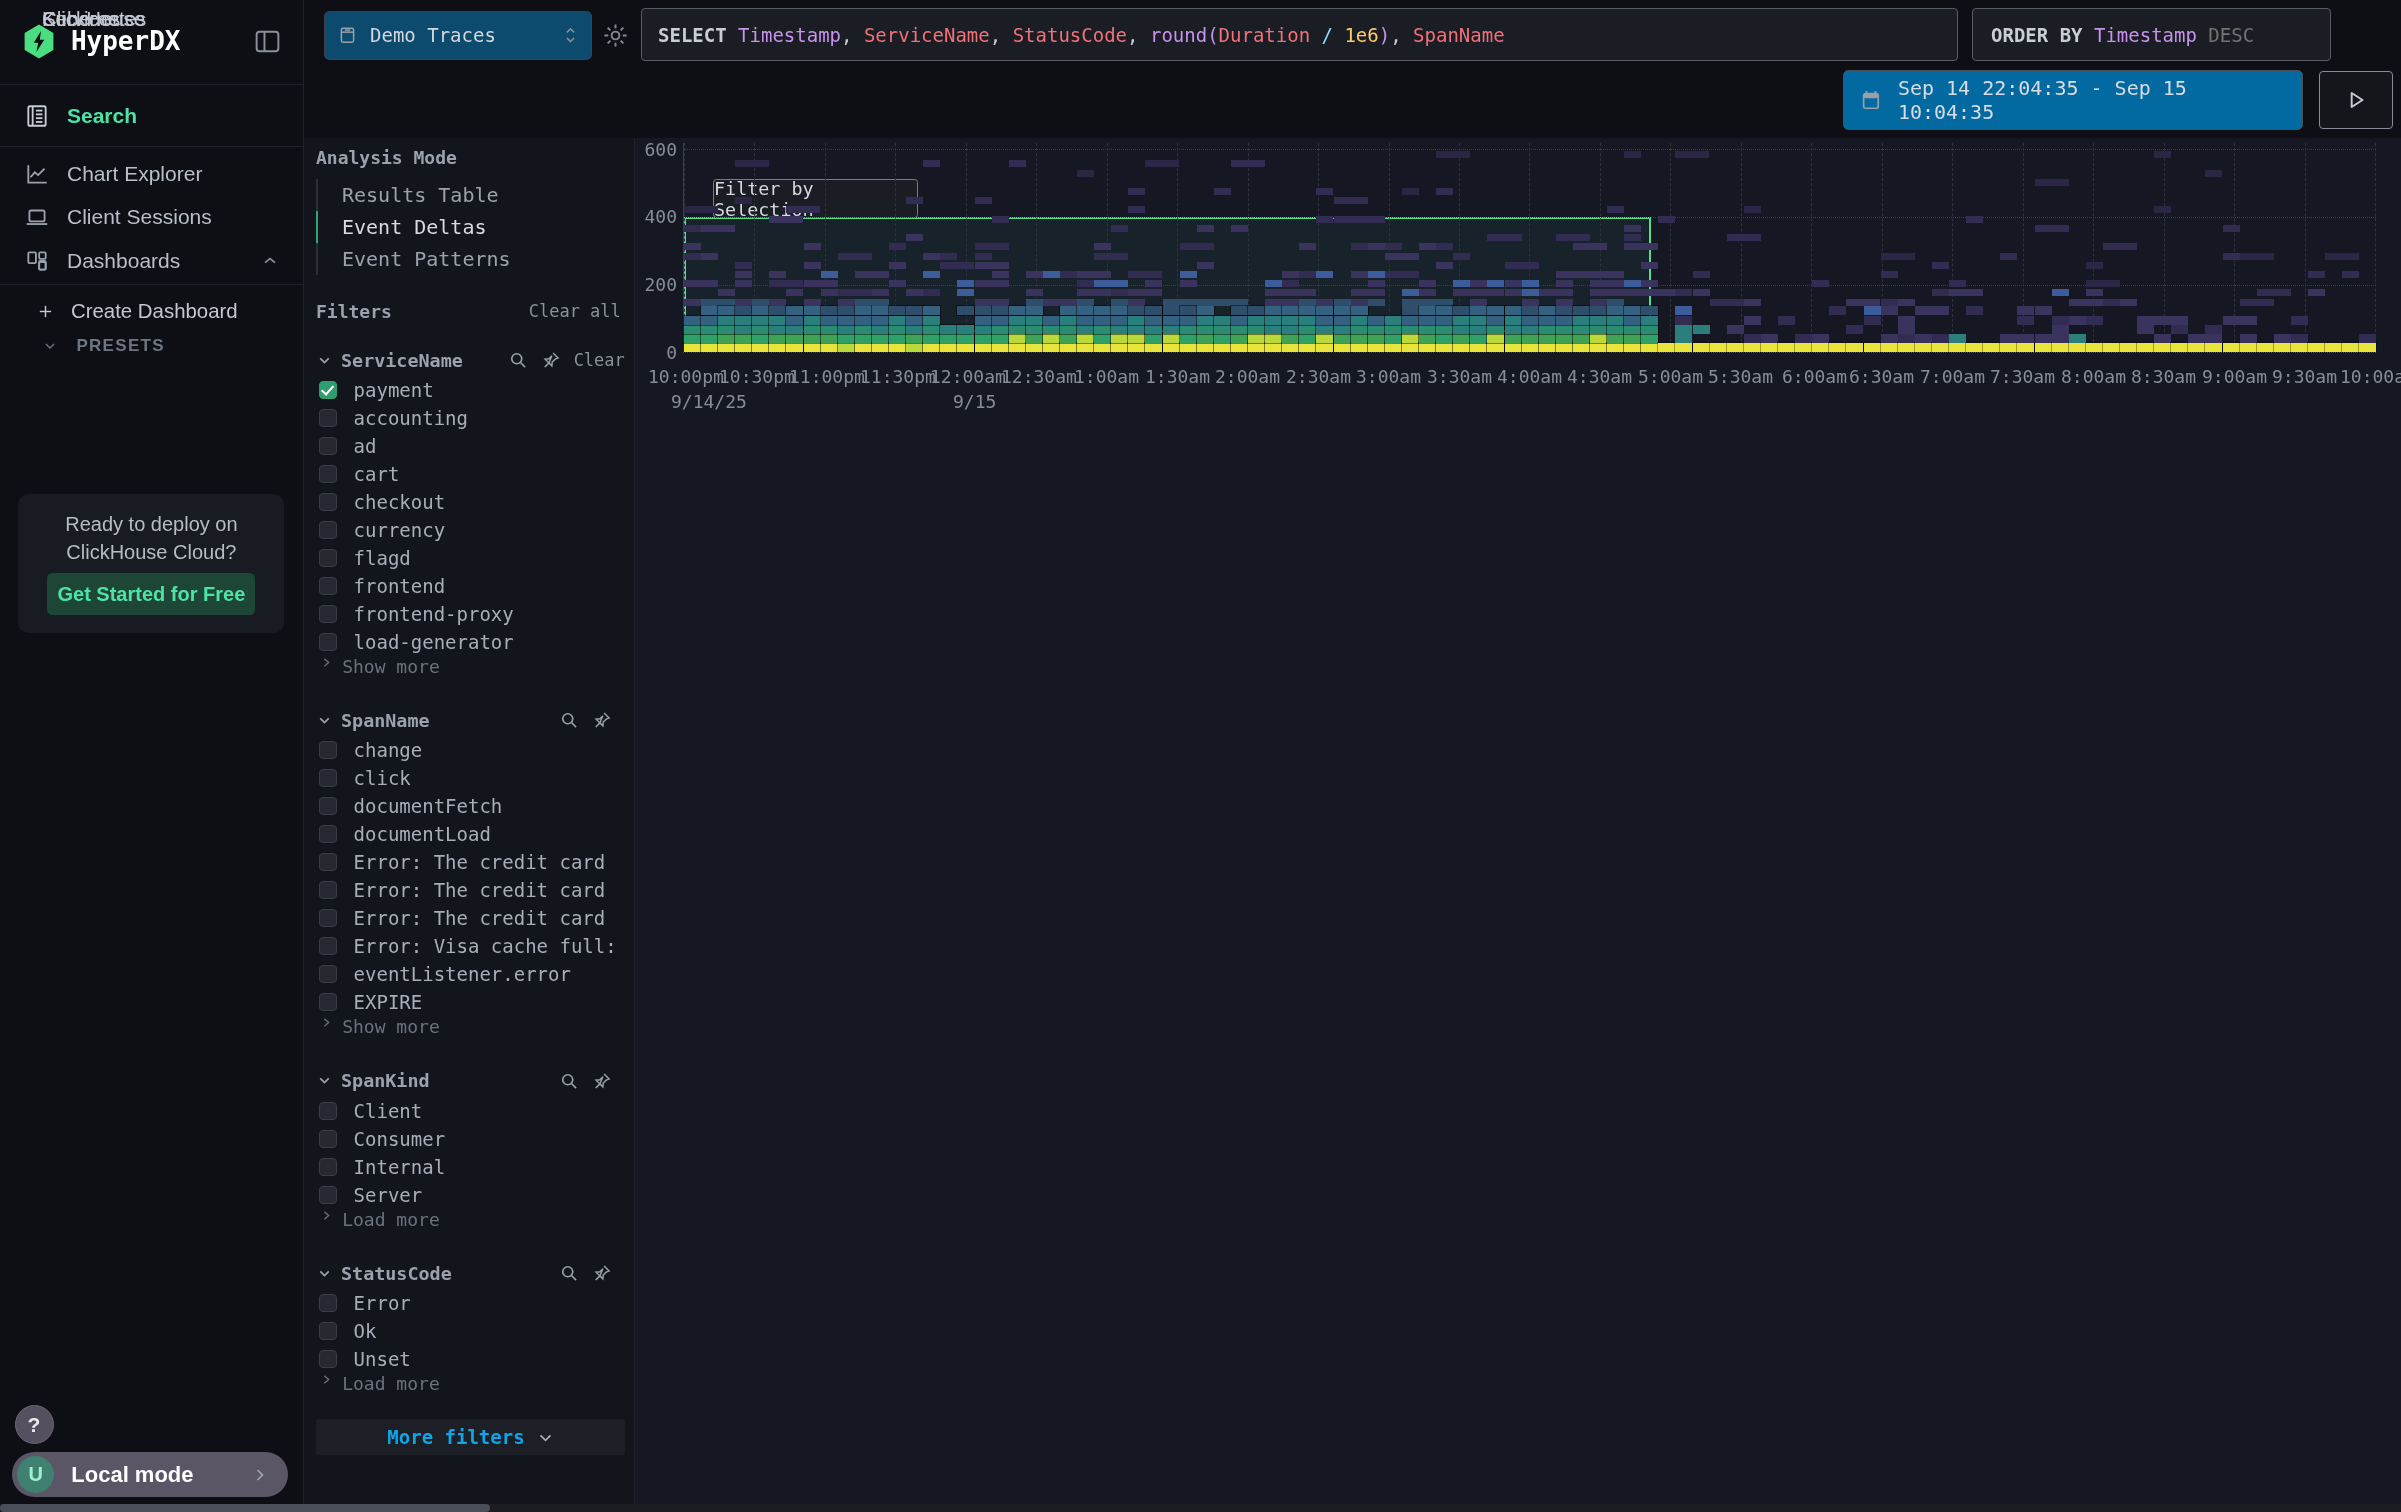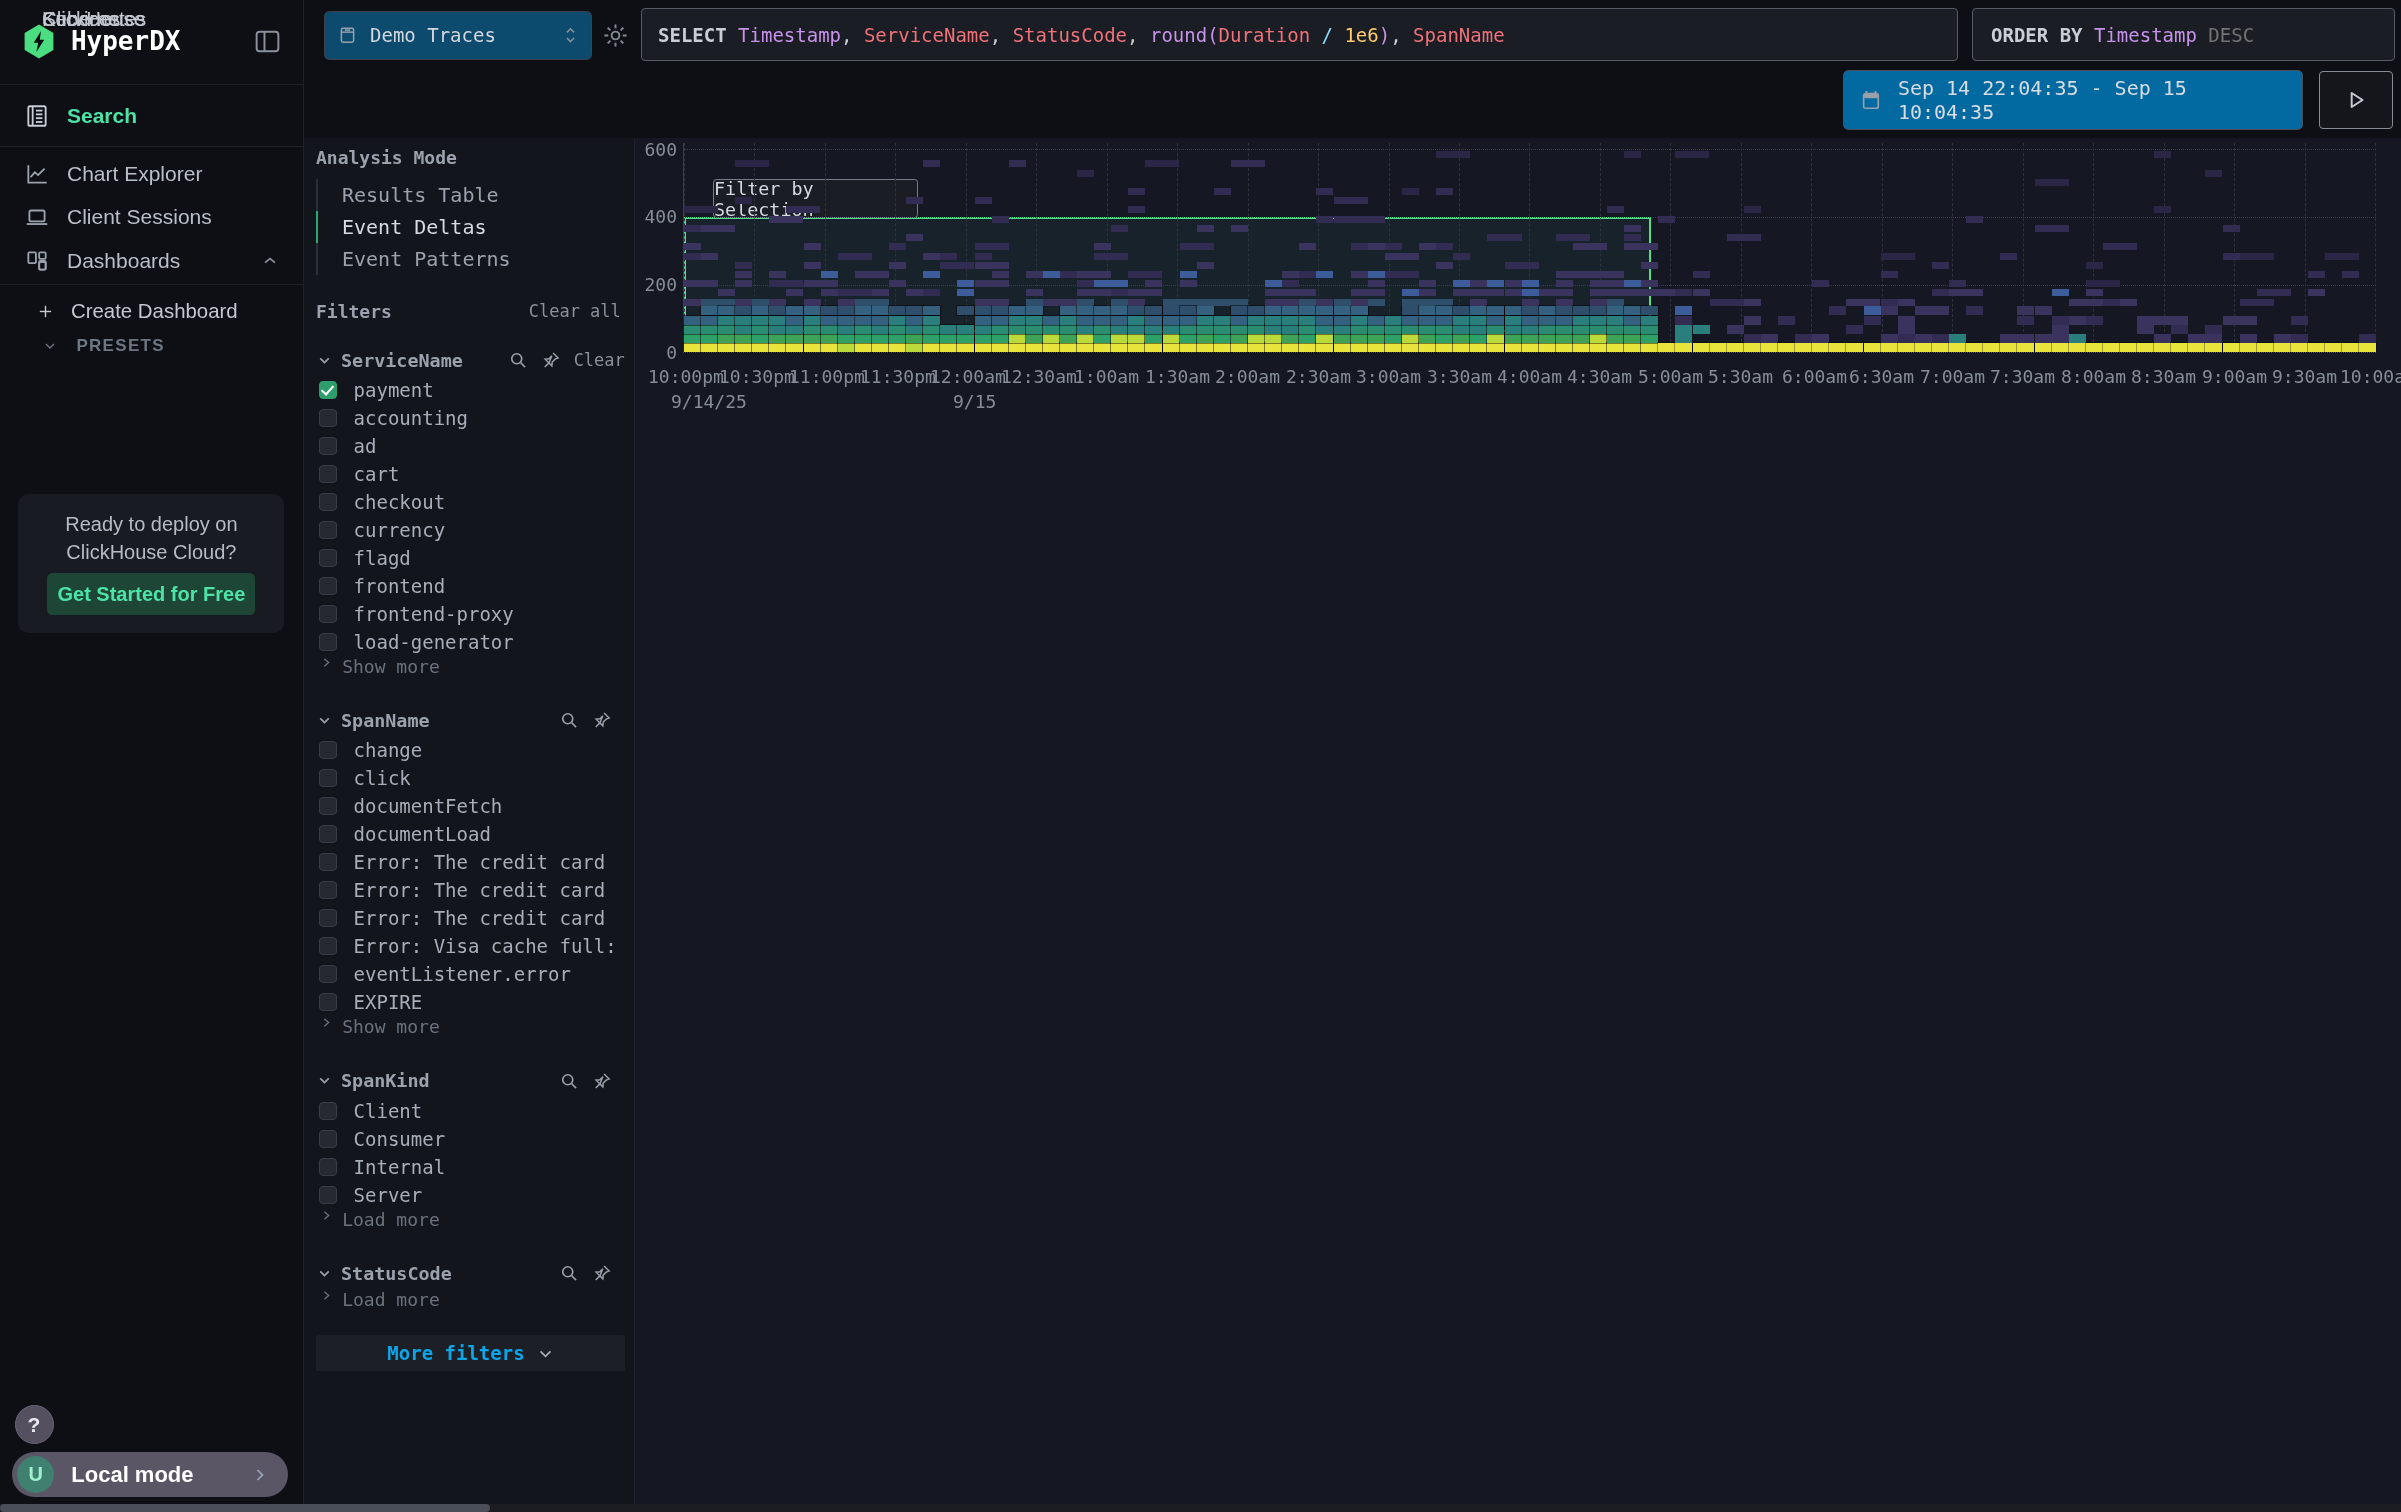--- a/index.html
+++ b/index.html
@@ -51,21 +51,21 @@
   #source-select { position:absolute; left:20px; top:10.5px; width:268px; height:49px; background:#0c4a6e; border:0.7px solid #3C414B; border-radius:5.3px;
     display:flex; align-items:center; padding:0 12px; cursor:pointer; }
   #source-select .db-icon { width:21px; height:22.4px; color:#9AA1AB; }
   #source-value { margin-left:12px; color:#D3D7DE; font-size:19px; flex:1; }
   #source-updown { width:17px; height:22.4px; color:#8A8F99; }
   #gear-btn { position:absolute; left:297px; top:21px; width:29px; height:29px; color:#848A94; cursor:pointer; }
   .code-box { position:absolute; background:#1A1D24; border:1.3px solid #565C67; border-radius:4px; display:flex; align-items:center; padding:0 16px;
     font-family:"DejaVu Sans Mono",monospace; font-size:19px; overflow:hidden; cursor:text; }
   .code-box span { white-space:pre; }
   #sql-box { left:337px; top:8px; width:1317px; height:53px; }
-  #orderby-box { left:1668px; top:8px; width:423px; height:53px;padding-left:18px; }
+  #orderby-box { left:1668px; top:8px; width:359px; height:53px;padding-left:18px; }
   #search-box { position:absolute; left:20px; top:70px; width:1507px; height:60px; background:#20242C; border:1.3px solid #4A505B; border-radius:5.3px;
     display:flex; align-items:center; padding:0 17px; cursor:text; }
   #search-input { flex:1; background:transparent; border:none; outline:none; color:#C9CED6;
     font-family:"DejaVu Sans Mono",monospace; font-size:18.4px; }
   #search-input::placeholder { color:#6A727E; }
   #lang-toggle { font-family:"DejaVu Sans Mono",monospace; font-size:17px; display:flex; gap:9.2px; align-items:center; }
   #lang-sql { color:#C6CBD2; cursor:pointer; }
   #lang-sep { color:#4A505B; }
   #lang-lucene { color:#4DE3A6; cursor:pointer; }
   #date-box { position:absolute; left:1539px; top:70px; width:460px; height:60px; background:#0369a1; border:1.3px solid #4A505B; border-radius:5.3px;
@@ -1175,20 +1175,37 @@
               <svg class="gicon" viewBox="0 0 24 24" fill="none" stroke="currentColor" stroke-width="2">
                 <circle cx="10.5" cy="10.5" r="6"></circle>
                 <line x1="15" y1="15" x2="20.5" y2="20.5"></line>
               </svg>
               <svg class="gicon" viewBox="0 0 24 24" fill="none" stroke="currentColor" stroke-width="1.8">
                 <path d="M14.5 3.5 L20.5 9.5 L17 11 L13.5 14.5 L13 19 L9.5 15.5 L4.5 20.5 M9.5 15.5 L5 11 L9.5 10.5 L13 7 Z"></path>
               </svg>
               <span class="fgroup-clear"></span>
             </span>
           </div>
+          <div>
+
+              <div class="fitem">
+                <span class="cb" data-checked="false"></span>
+                <span class="fitem-label">Error</span>
+              </div>
+
+              <div class="fitem">
+                <span class="cb" data-checked="false"></span>
+                <span class="fitem-label">Ok</span>
+              </div>
+
+              <div class="fitem">
+                <span class="cb" data-checked="false"></span>
+                <span class="fitem-label">Unset</span>
+              </div>
+            </div>
           <div class="more-row">
             <svg class="mchev" viewBox="0 0 24 24" fill="none" stroke="currentColor" stroke-width="2.4">
               <polyline points="8,5 16,12 8,19"></polyline>
             </svg>
             <span class="more-label">Load more</span>
           </div>
         </div>
       </div>
 
     <button id="more-filters">

